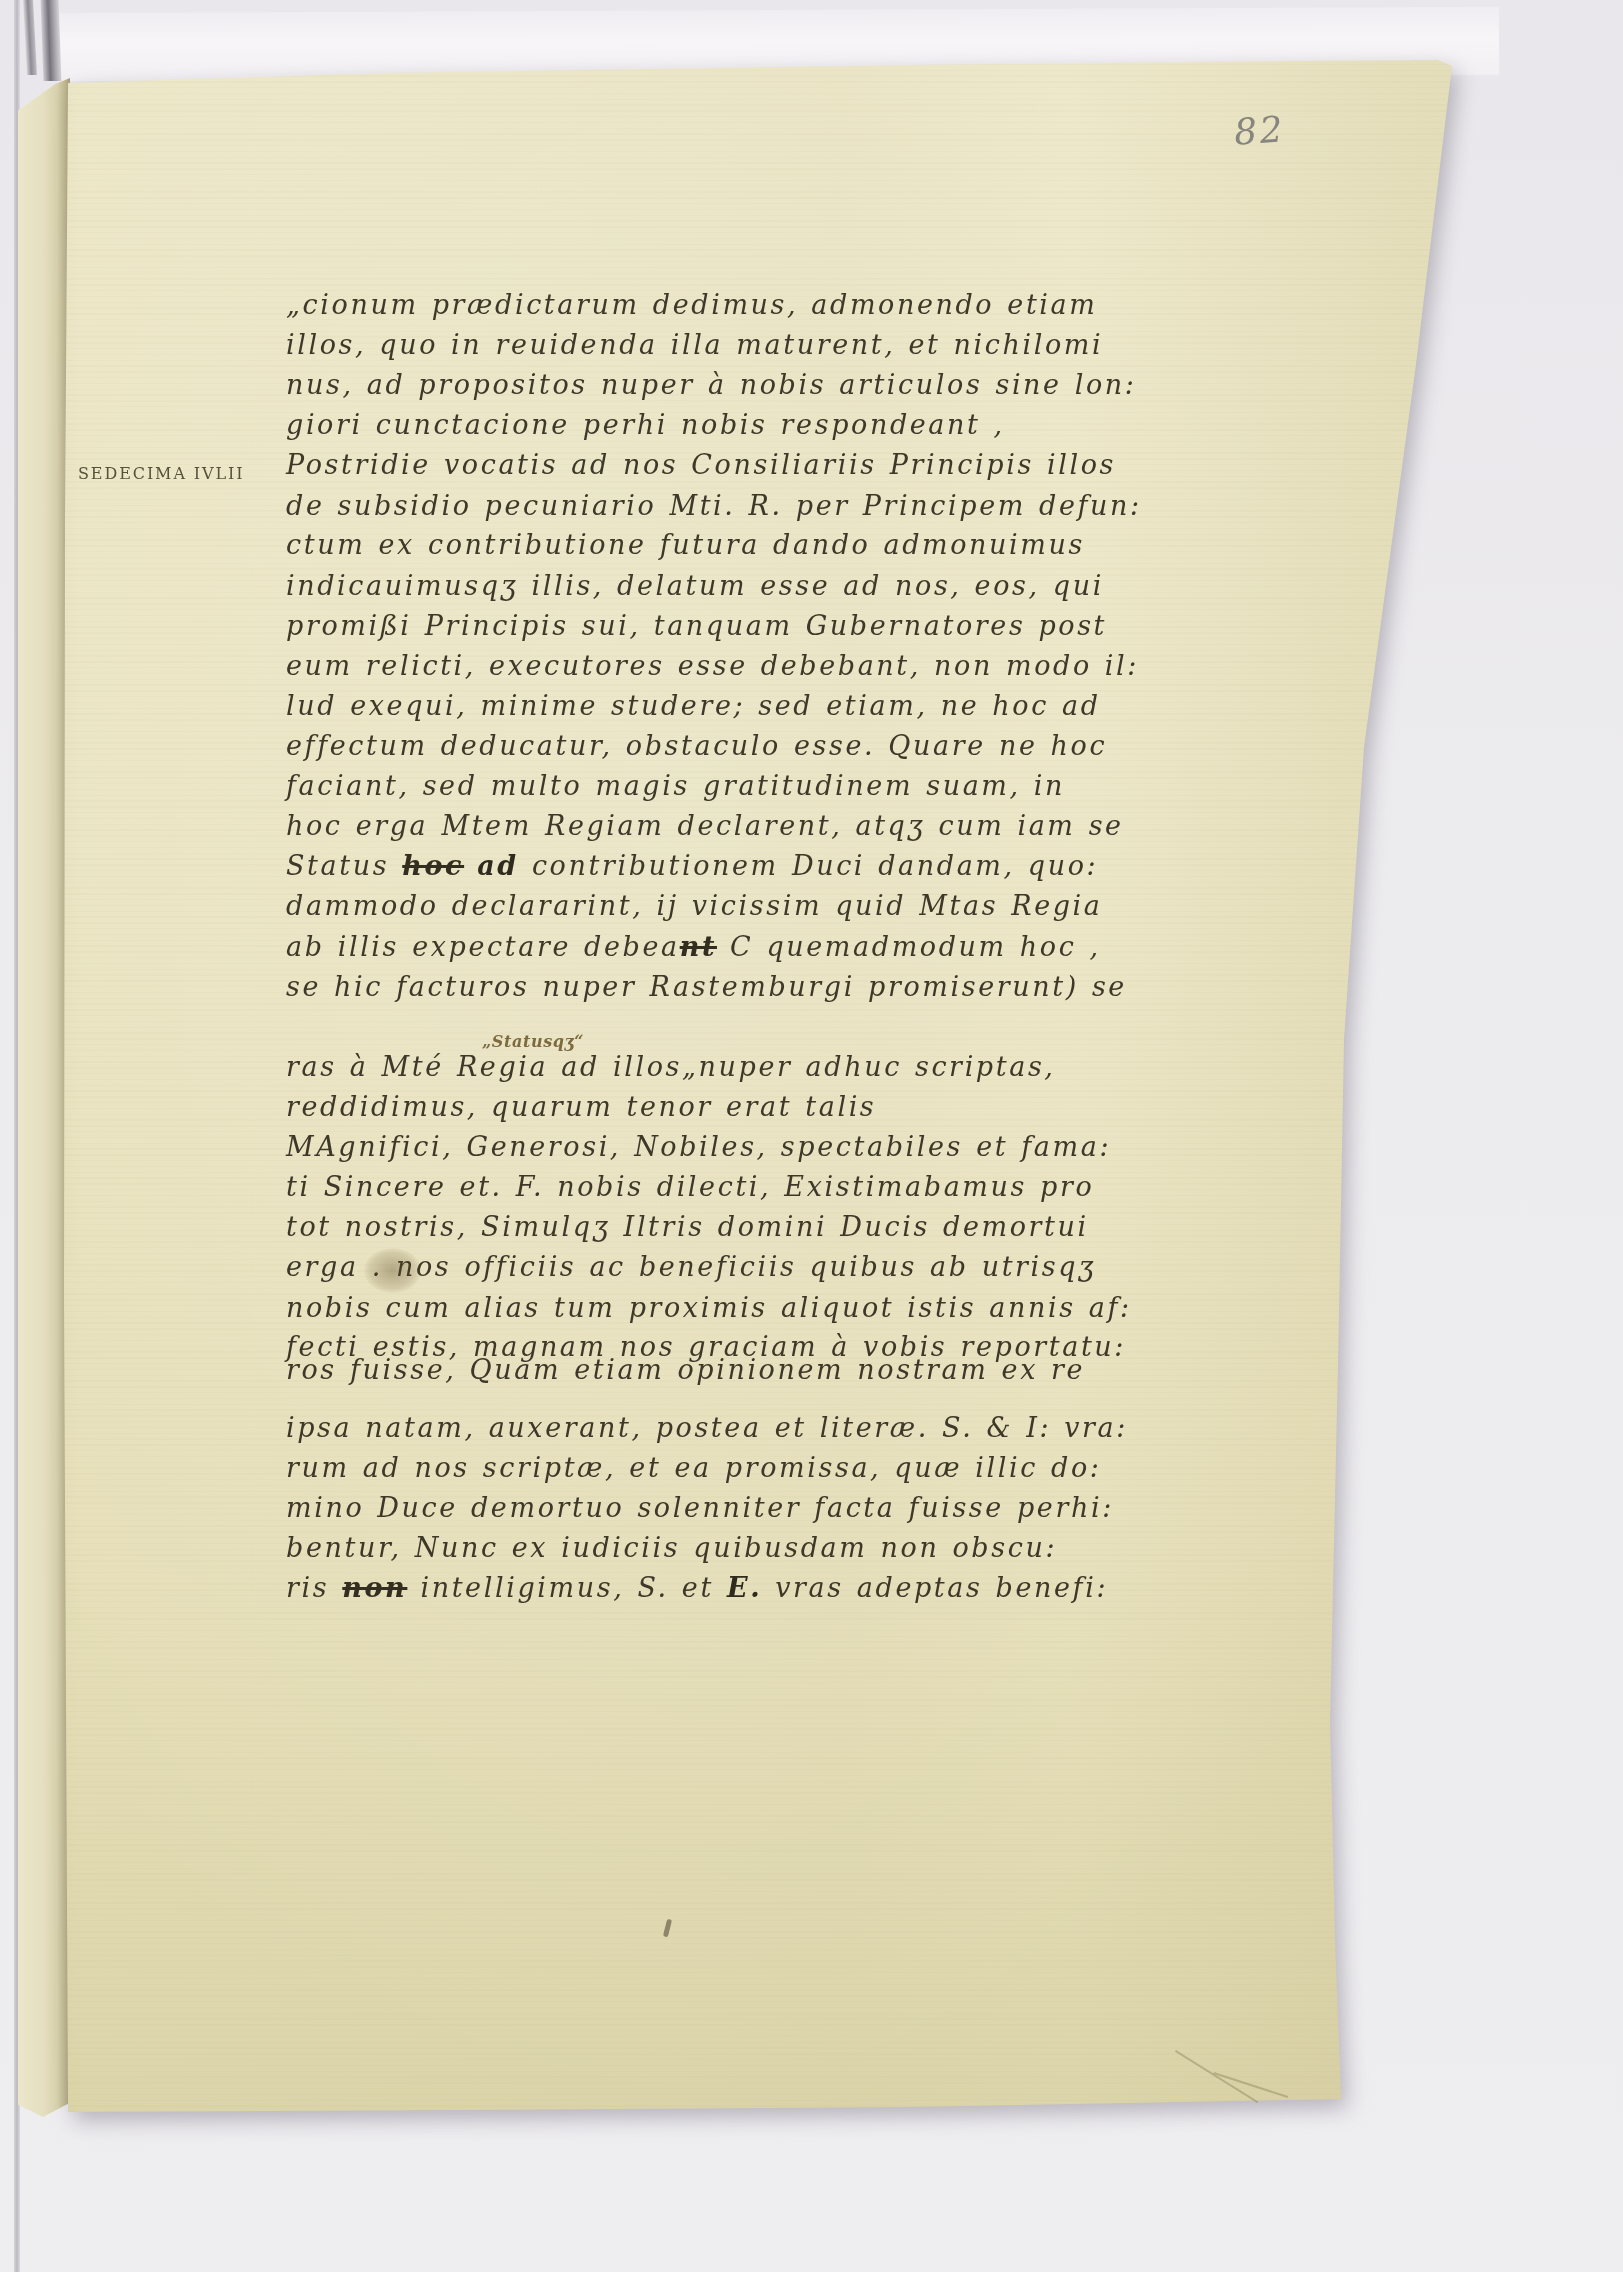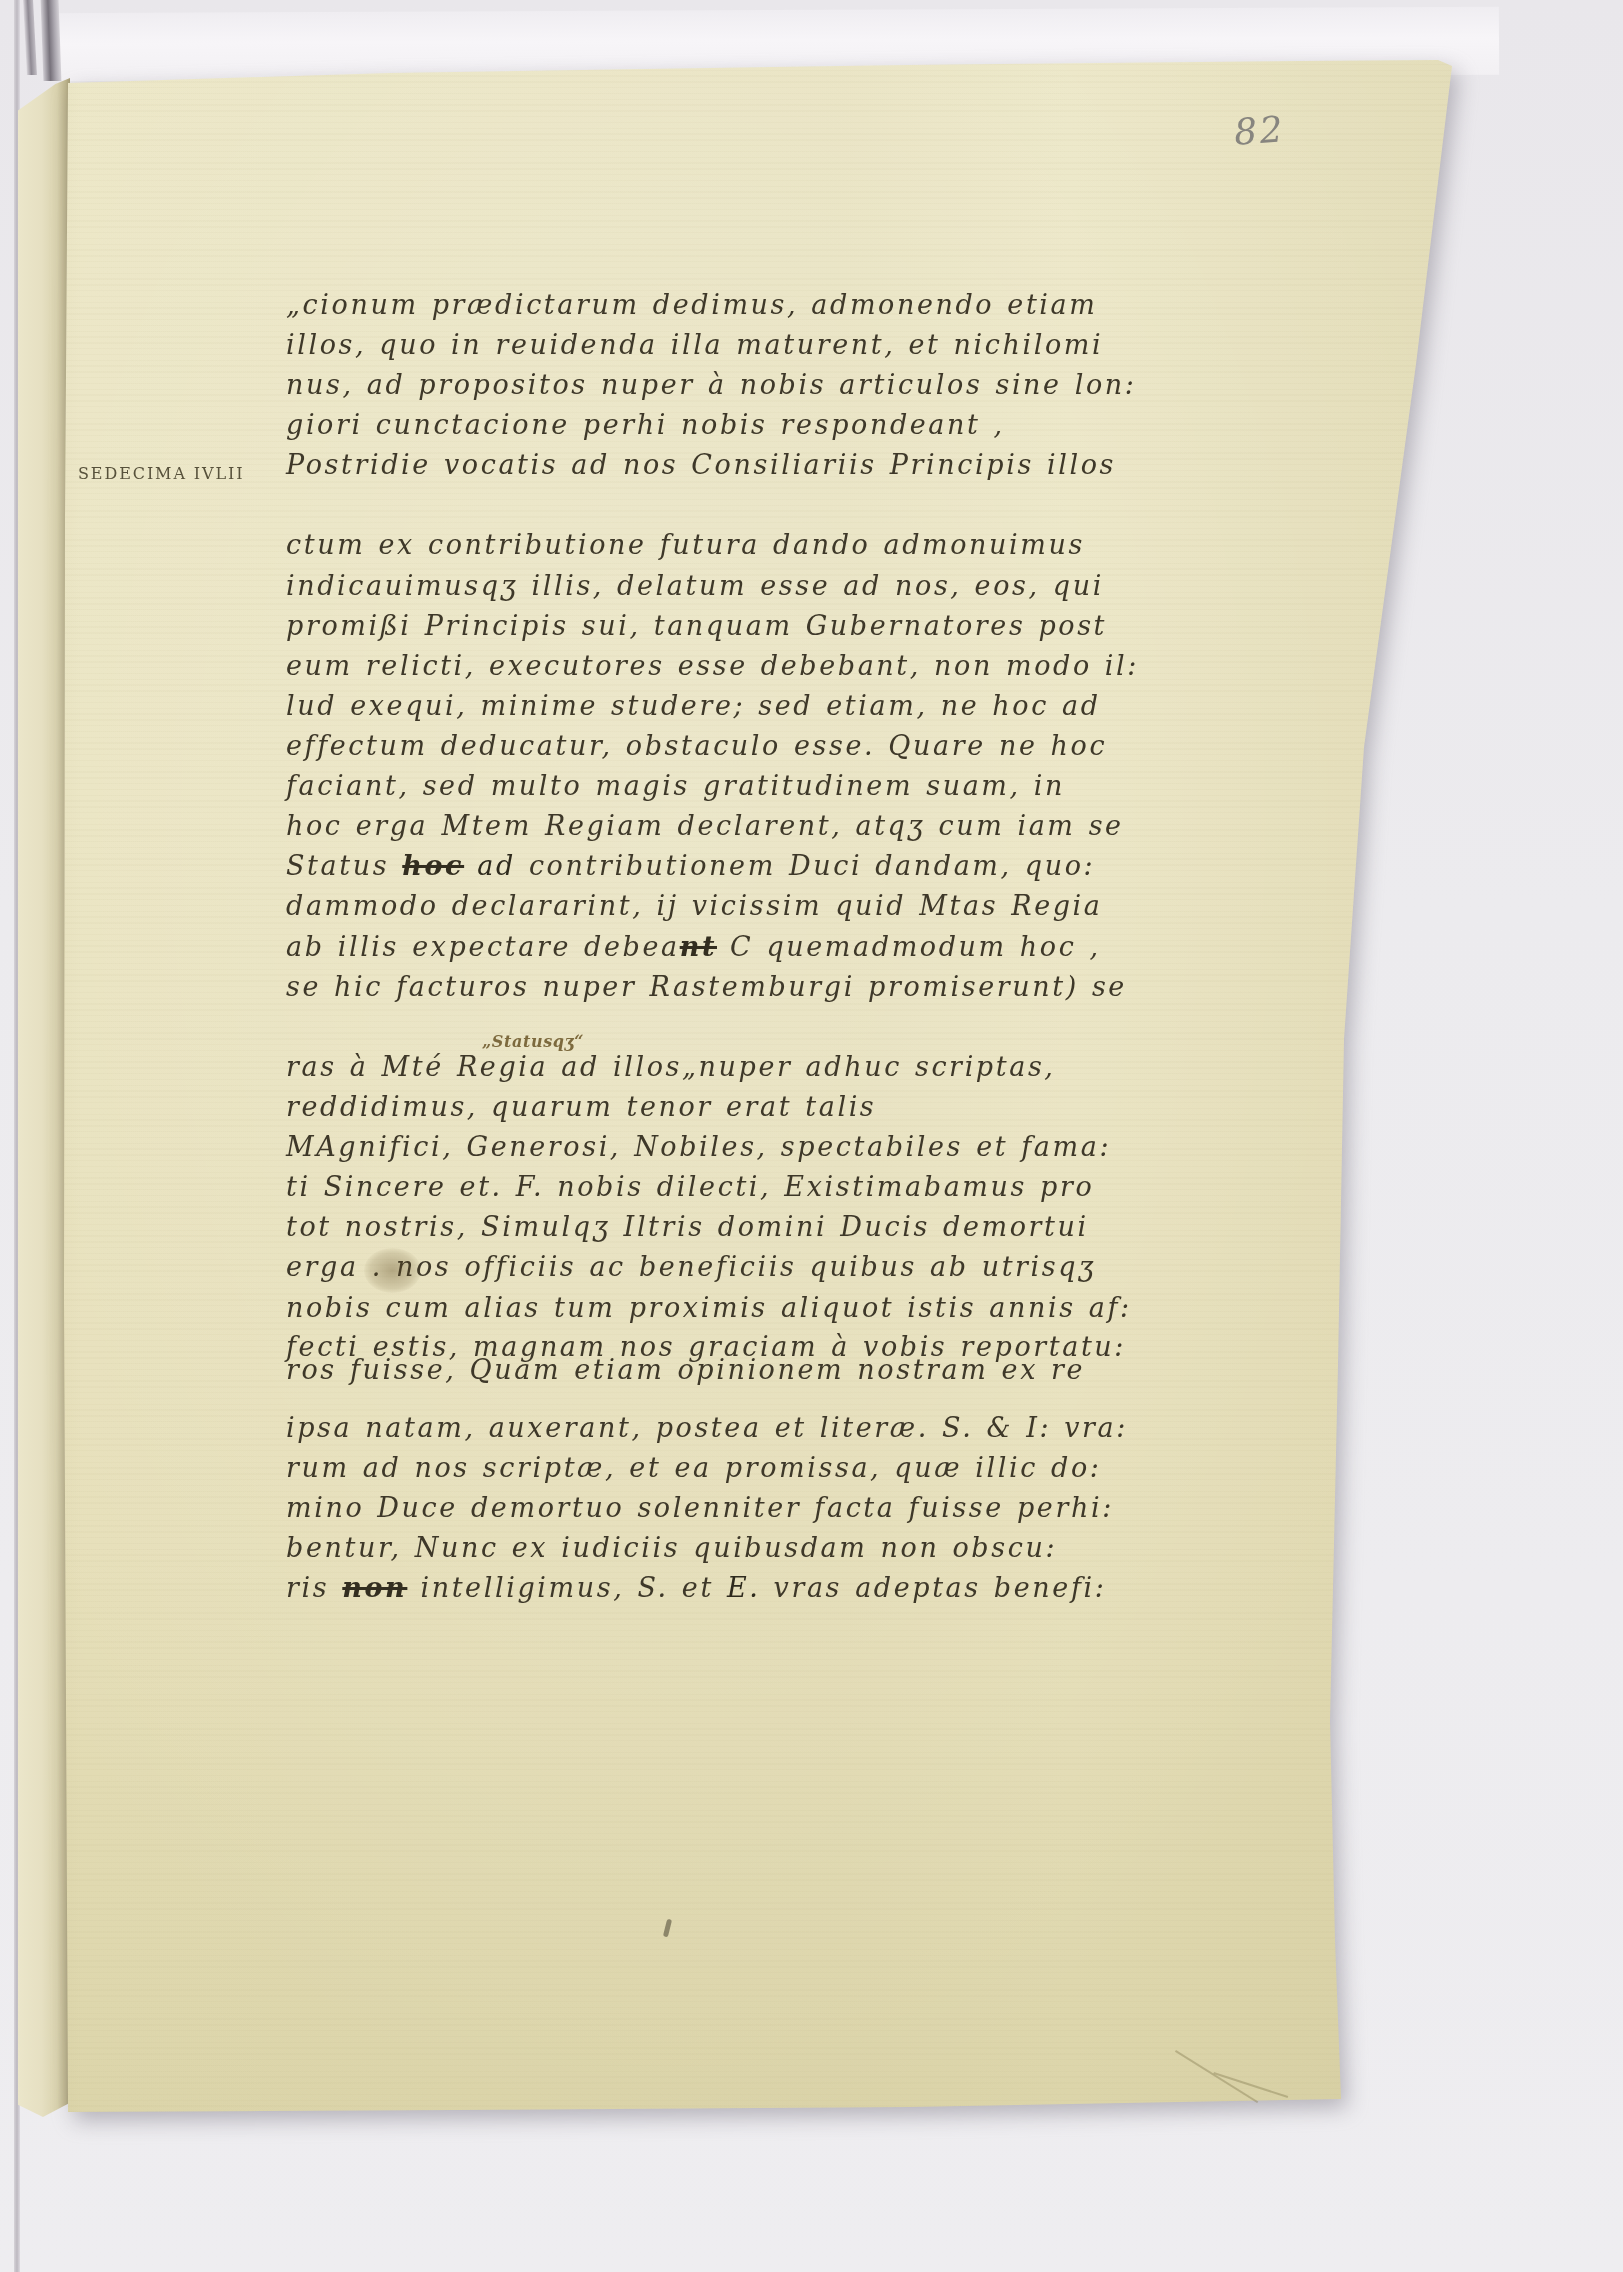--- a/index.html
+++ b/index.html
@@ -49,21 +49,21 @@
       inset 10.4px 0 17px -6.5px rgba(120,105,60,0.35),
       inset -11.7px 0 17px -7.8px rgba(120,105,60,0.30),
       inset 0 -11.7px 17px -7.8px rgba(120,105,60,0.28),
       inset 0 10.4px 14.3px -7.8px rgba(150,140,100,0.25);
     clip-path:polygon(68px 83px,390px 73px,909px 65px,1299px 61px,1438px 60px,1452px 66px,1416px 364px,1364px 747px,1344px 1039px,1338px 1364px,1330px 1721px,1335px 1941px,1341px 2099px,909px 2107px,455px 2110px,68px 2112px,64px 1299px,65px 519px);
   }
   
   .hand{position:absolute;color:#3e3829;font-style:italic;white-space:nowrap;}
   .line{left:286px;font-size:27px;letter-spacing:2.6px;word-spacing:1.9px;height:40px;line-height:40px;}
   .struck{text-decoration:line-through;text-decoration-thickness:3.2px;font-weight:bold;color:#332e20;}
-  .bold{font-weight:normal;color:#2e2a1d;margin-top:28px;}
+  .bold{font-weight:bold;color:#2e2a1d;margin-top:28px;}
   .margin-note{left:78px;top:464px;font-size:16px;font-style:normal;
     letter-spacing:1.9px;color:#57513b;}
   .insertion{left:482px;top:1032px;font-size:16px;letter-spacing:0.6px;color:#7d6a3e;font-weight:bold;}
   .folio{left:1234px;top:110px;font-size:36px;color:#87857f;font-style:italic;
     letter-spacing:2.6px;transform:rotate(-4deg);font-weight:normal;}
   
   .blot{position:absolute;left:364px;top:1248px;width:57px;height:45px;border-radius:50%;
     background:radial-gradient(ellipse at 50% 50%, rgba(92,72,30,0.38) 0%, rgba(92,72,30,0.16) 55%, rgba(92,72,30,0) 75%);}
   .stray-mark{position:absolute;left:665px;top:1919px;width:4.5px;height:18px;
     background:#615b45;opacity:0.65;border-radius:2.6px;transform:rotate(14deg);}
@@ -88,20 +88,21 @@
   </div>
 
   <div class="hand folio">82</div>
   <div class="hand margin-note">SEDECIMA IVLII</div>
 
   <div class="hand line" style="top:285px">„cionum prædictarum dedimus, admonendo etiam</div>
   <div class="hand line" style="top:325px">illos, quo in reuidenda illa maturent, et nichilomi</div>
   <div class="hand line" style="top:365px">nus, ad propositos nuper à nobis articulos sine lon:</div>
   <div class="hand line" style="top:405px">giori cunctacione perhi nobis respondeant ,</div>
   <div class="hand line" style="top:445px">Postridie vocatis ad nos Consiliariis Principis illos</div>
+  <div class="hand line" style="top:486px">de subsidio pecuniario Mti. R. per Principem defun:</div>
   <div class="hand line" style="top:525px">ctum ex contributione futura dando admonuimus</div>
   <div class="hand line" style="top:566px">indicauimusqʒ illis, delatum esse ad nos, eos, qui</div>
   <div class="hand line" style="top:606px">promißi Principis sui, tanquam Gubernatores post</div>
   <div class="hand line" style="top:646px">eum relicti, executores esse debebant, non modo il:</div>
   <div class="hand line" style="top:686px">lud exequi, minime studere; sed etiam, ne hoc ad</div>
   <div class="hand line" style="top:726px">effectum deducatur, obstaculo esse. Quare ne hoc</div>
   <div class="hand line" style="top:766px">faciant, sed multo magis gratitudinem suam, in</div>
   <div class="hand line" style="top:806px">hoc erga Mtem Regiam declarent, atqʒ cum iam se</div>
   <div class="hand line" style="top:846px">
     <span>Status </span><span class="struck">hoc</span><span> </span><span class="bold">ad</span><span> contributionem Duci dandam, quo:</span>

